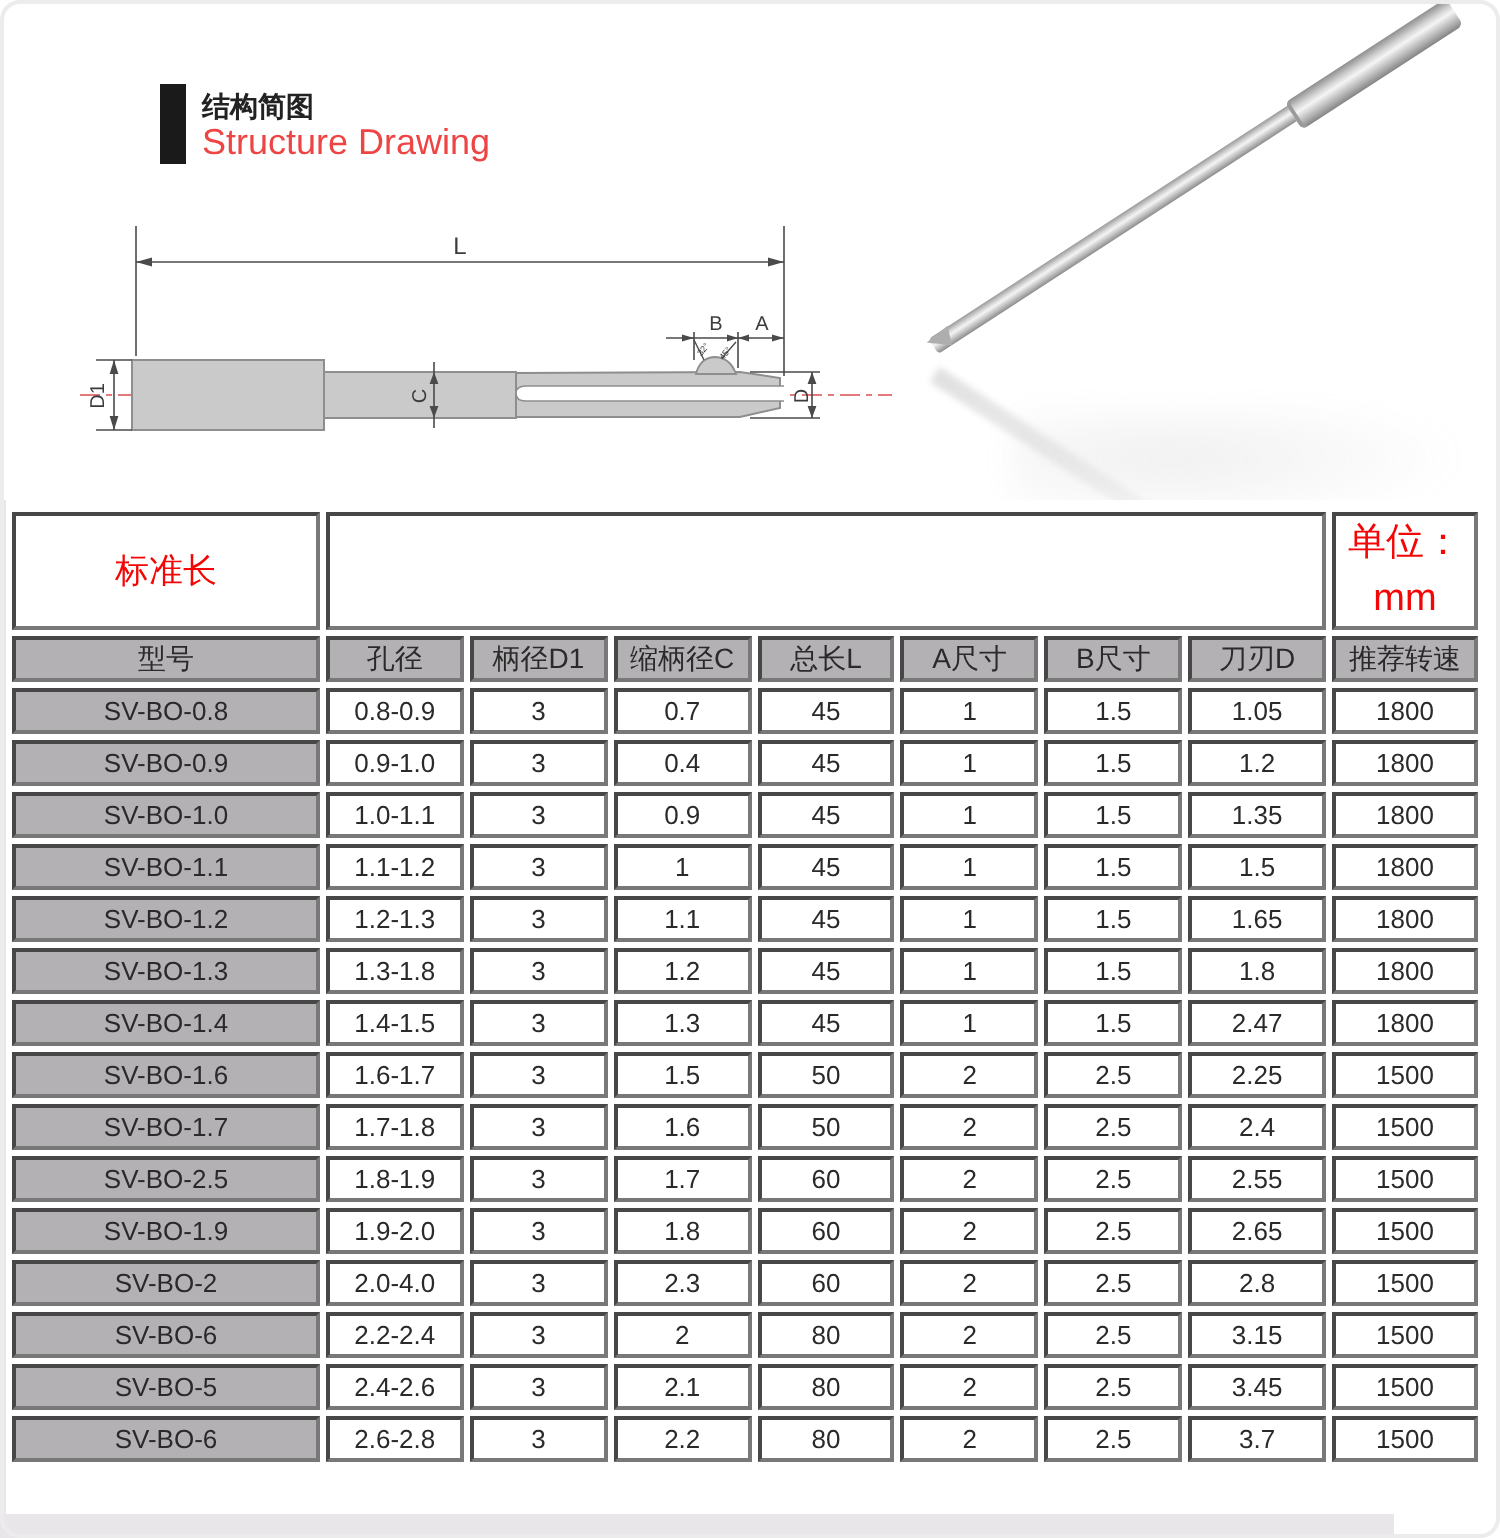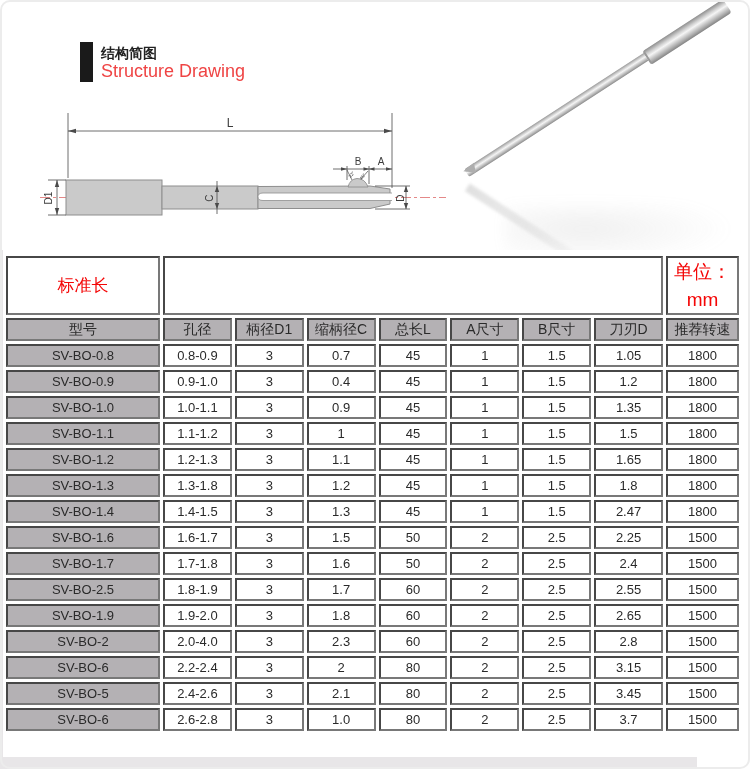--- a/index.html
+++ b/index.html
@@ -308,21 +308,21 @@
               <td>80</td>
               <td>2</td>
               <td>2.5</td>
               <td>3.45</td>
               <td>1500</td>
             </tr>
             <tr>
               <td class="g">SV-BO-6</td>
               <td>2.6-2.8</td>
               <td>3</td>
-              <td>1.0</td>
+              <td>2.2</td>
               <td>80</td>
               <td>2</td>
               <td>2.5</td>
               <td>3.7</td>
               <td>1500</td>
             </tr>
           </tbody>
       </table>
     </div>
   </div>

